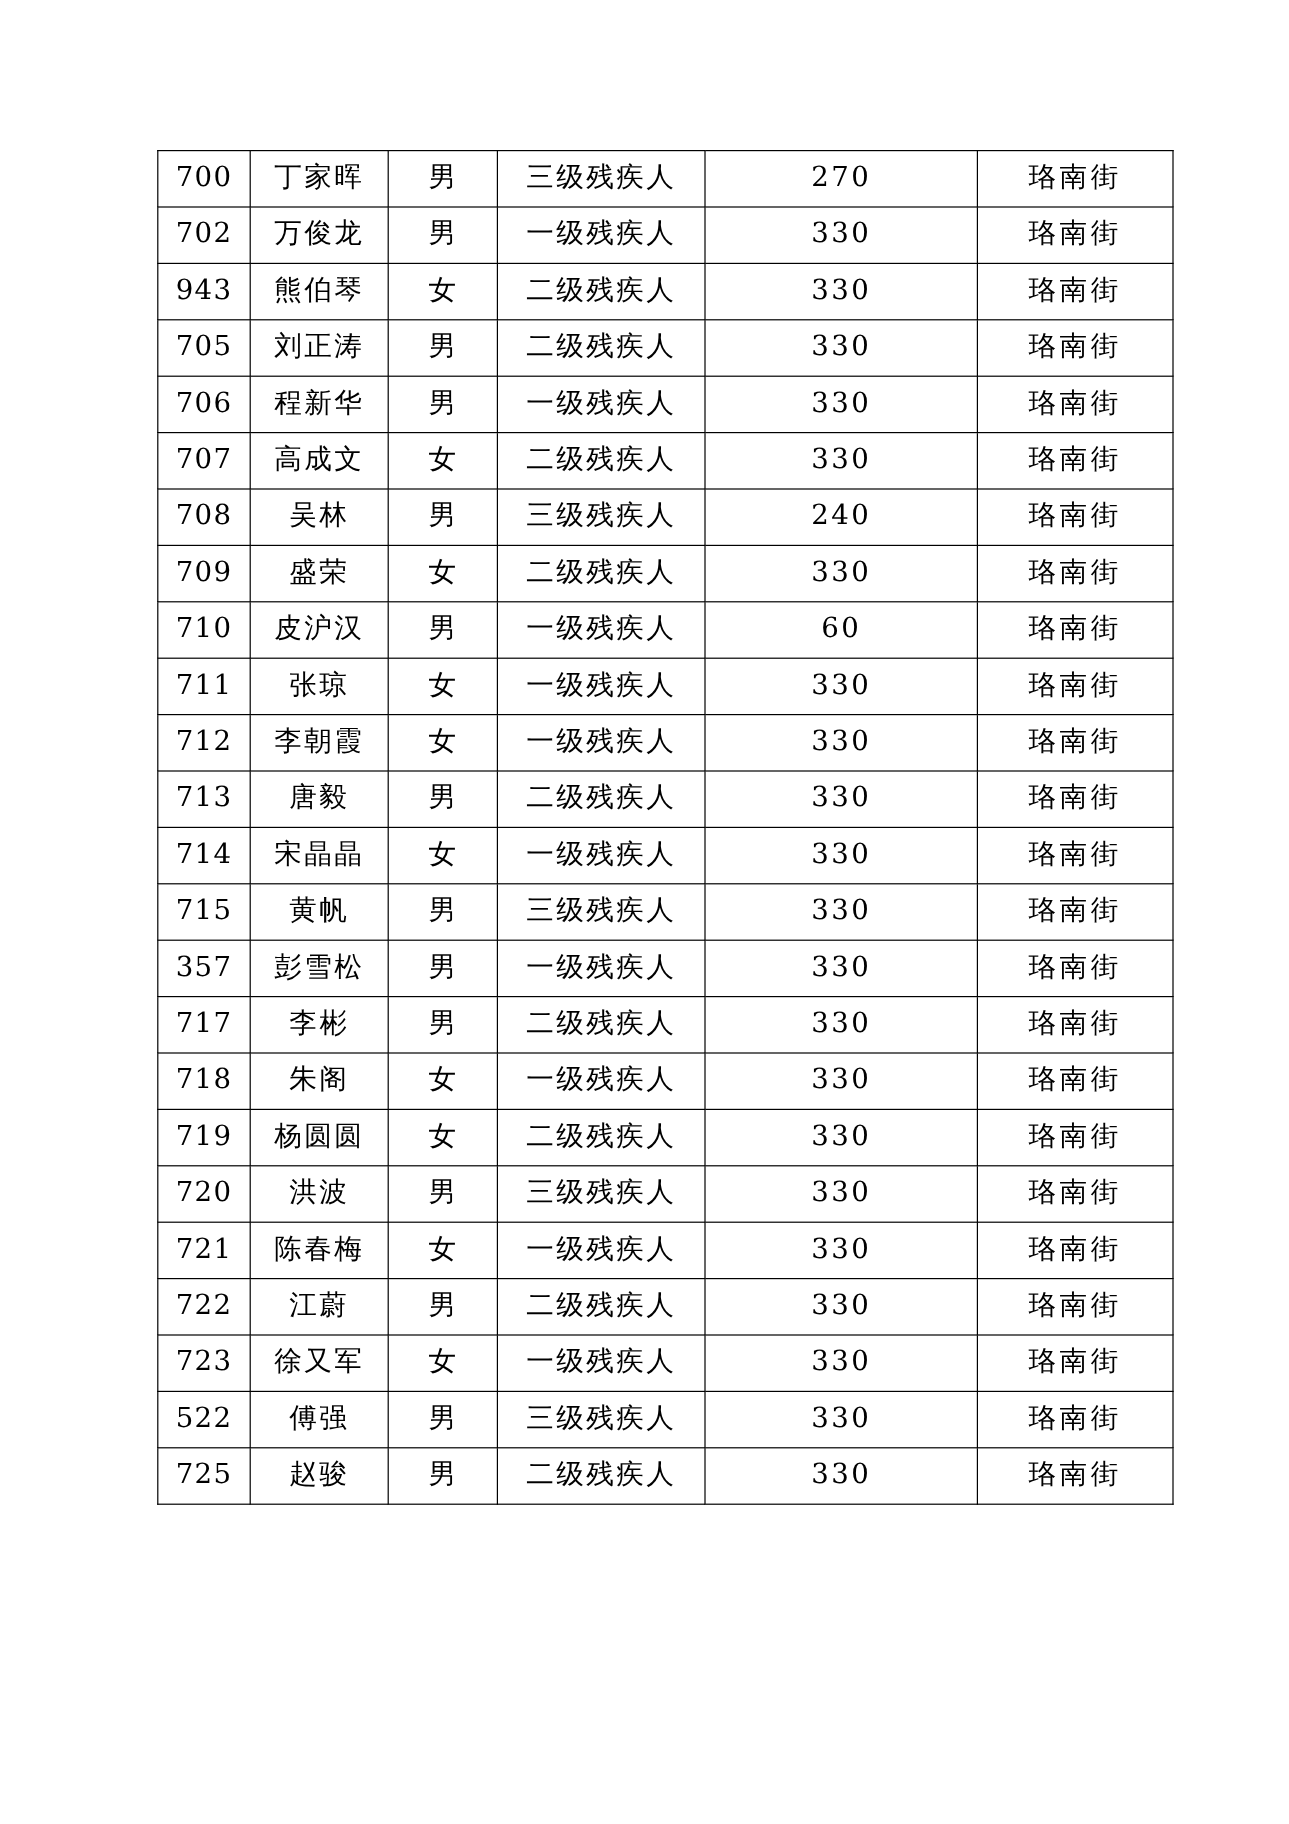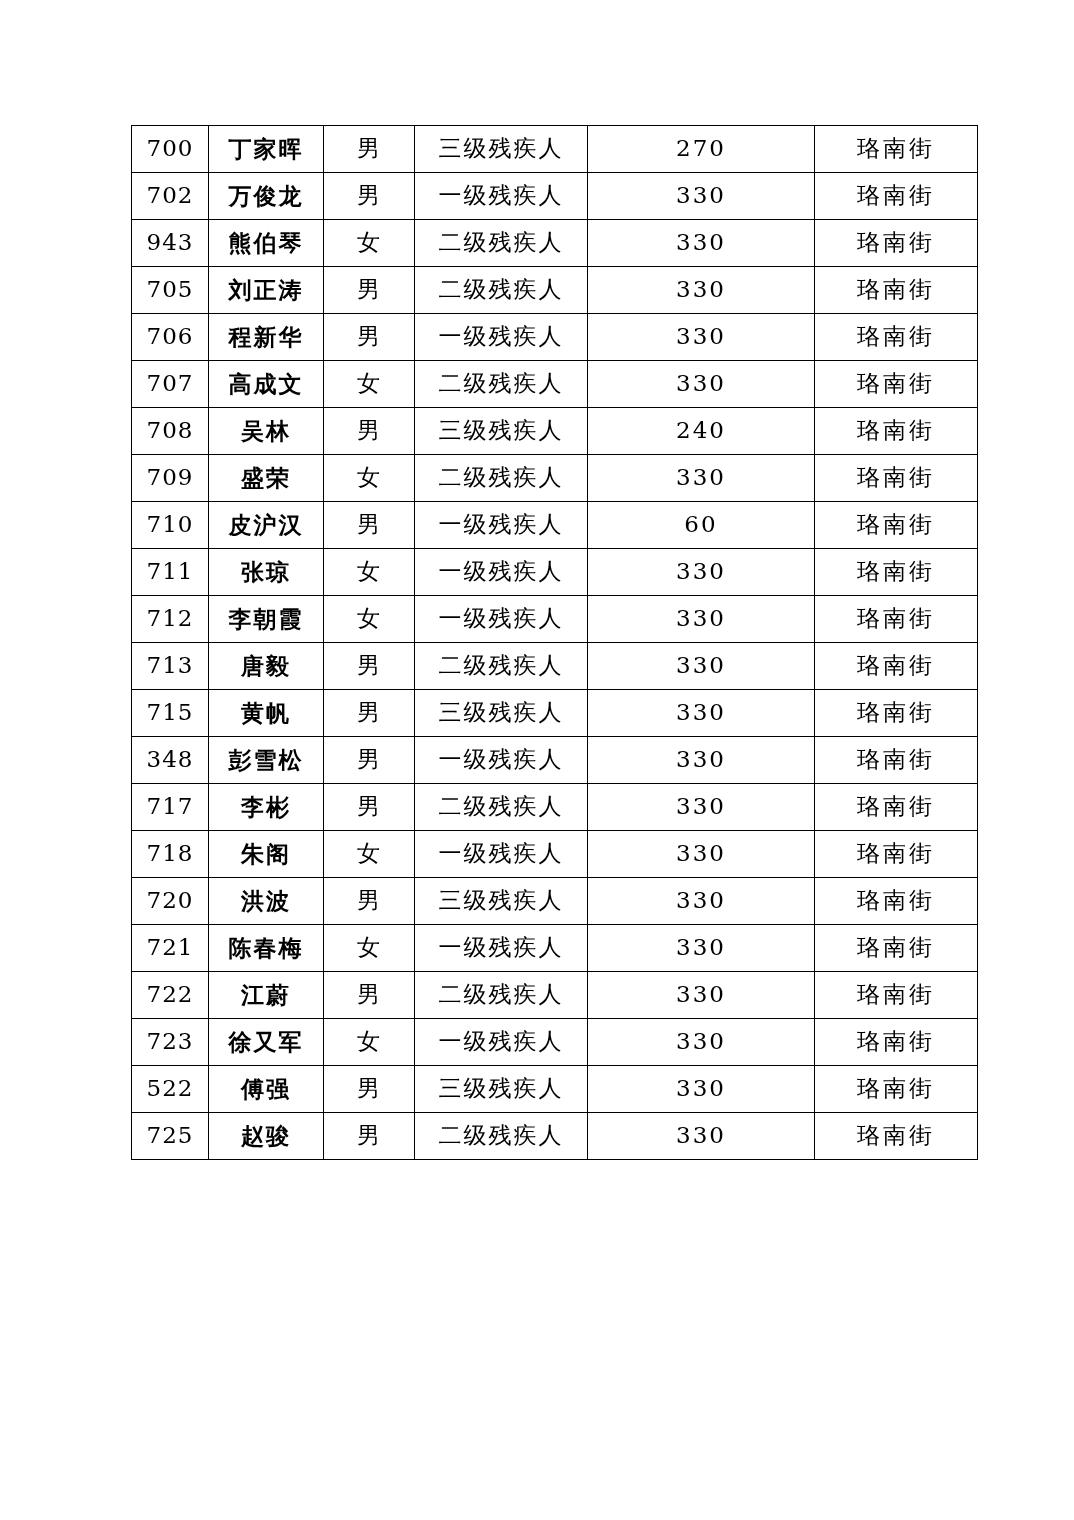--- a/index.html
+++ b/index.html
@@ -43,21 +43,20 @@
   }
   td.c-id {
     width: 72px;
     font-family: "DejaVu Serif", "Liberation Serif", serif;
     letter-spacing: 1px;
   }
   td.c-name {
     width: 110px;
     font-family: "DejaVu Serif", "Liberation Serif", serif;
     letter-spacing: 2px;
-    font-weight: bold;
   }
   td.c-gender {
     width: 86px;
     letter-spacing: 1px;
   }
   td.c-level {
     width: 168px;
     letter-spacing: 2px;
   }
   td.c-amount {
@@ -166,48 +165,64 @@
           </tr>
           <tr>
             <td class="c-id">713</td>
             <td class="c-name">唐毅</td>
             <td class="c-gender">男</td>
             <td class="c-level">二级残疾人</td>
             <td class="c-amount">330</td>
             <td class="c-street">珞南街</td>
           </tr>
           <tr>
+            <td class="c-id">714</td>
+            <td class="c-name">宋晶晶</td>
+            <td class="c-gender">女</td>
+            <td class="c-level">一级残疾人</td>
+            <td class="c-amount">330</td>
+            <td class="c-street">珞南街</td>
+          </tr>
+          <tr>
             <td class="c-id">715</td>
             <td class="c-name">黄帆</td>
             <td class="c-gender">男</td>
             <td class="c-level">三级残疾人</td>
             <td class="c-amount">330</td>
             <td class="c-street">珞南街</td>
           </tr>
           <tr>
-            <td class="c-id">348</td>
+            <td class="c-id">357</td>
             <td class="c-name">彭雪松</td>
             <td class="c-gender">男</td>
             <td class="c-level">一级残疾人</td>
             <td class="c-amount">330</td>
             <td class="c-street">珞南街</td>
           </tr>
           <tr>
             <td class="c-id">717</td>
             <td class="c-name">李彬</td>
             <td class="c-gender">男</td>
             <td class="c-level">二级残疾人</td>
             <td class="c-amount">330</td>
             <td class="c-street">珞南街</td>
           </tr>
           <tr>
             <td class="c-id">718</td>
             <td class="c-name">朱阁</td>
             <td class="c-gender">女</td>
             <td class="c-level">一级残疾人</td>
+            <td class="c-amount">330</td>
+            <td class="c-street">珞南街</td>
+          </tr>
+          <tr>
+            <td class="c-id">719</td>
+            <td class="c-name">杨圆圆</td>
+            <td class="c-gender">女</td>
+            <td class="c-level">二级残疾人</td>
             <td class="c-amount">330</td>
             <td class="c-street">珞南街</td>
           </tr>
           <tr>
             <td class="c-id">720</td>
             <td class="c-name">洪波</td>
             <td class="c-gender">男</td>
             <td class="c-level">三级残疾人</td>
             <td class="c-amount">330</td>
             <td class="c-street">珞南街</td>

